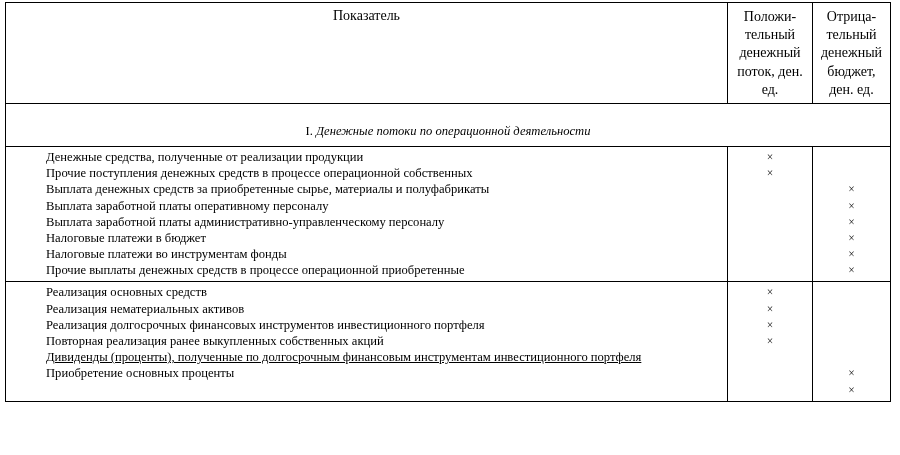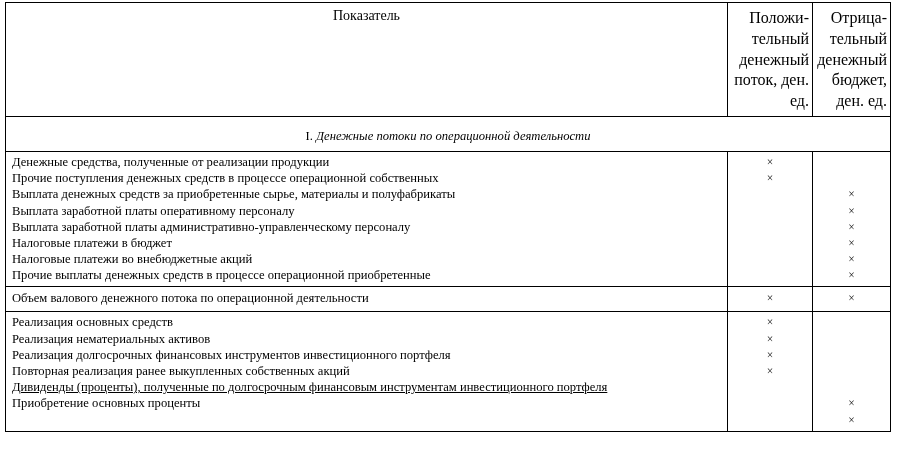--- a/index.html
+++ b/index.html
@@ -46,52 +46,53 @@
 
   
   .hdr-name {
     text-align: center;
     vertical-align: top;
     padding: 5px 4px 4px 4px;
     font-weight: normal;
     font-size: 14px;
   }
   .hdr-col {
-    text-align: right;
+    text-align: center;
     vertical-align: top;
     padding: 5px 3px 4px 3px;
     font-weight: normal;
-    font-size: 16px;
+    font-size: 14px;
     line-height: 1.3;
   }
   .hdr-row-spacer { height: 88px; }
 
   
   .section-row td {
     text-align: center;
-    padding: 12px 4px 6px 4px;
+    padding: 20px 4px 6px 4px;
     height: 16px;
   }
   .section-num {
     font-style: normal;
   }
   .section-title {
     font-style: italic;
   }
 
   
   .group-cell {
     padding: 2px 0 3px 0;
   }
   .group-cell .line {
     padding: 0 4px 0 6px;
     height: 16.2px;
     line-height: 16.2px;
     white-space: nowrap;
     overflow: hidden;
+    margin-left: 34px;
   }
   .group-cell .line.wrap {
     white-space: normal;
     height: auto;
     line-height: 16.2px;
     text-decoration: underline;
   }
 
   .marks-cell {
     padding: 2px 0 3px 0;
@@ -160,21 +161,21 @@
     </tr>
 
     <tr>
       <td class="group-cell">
         <div class="line">Денежные средства, полученные от реализации продукции</div>
         <div class="line">Прочие поступления денежных средств в процессе операционной собственных</div>
         <div class="line">Выплата денежных средств за приобретенные сырье, материалы и полуфабрикаты</div>
         <div class="line">Выплата заработной платы оперативному персоналу</div>
         <div class="line">Выплата заработной платы административно-управленческому персоналу</div>
         <div class="line">Налоговые платежи в бюджет</div>
-        <div class="line">Налоговые платежи во внебюджетные акций</div>
+        <div class="line">Налоговые платежи во инструментам фонды</div>
         <div class="line">Прочие выплаты денежных средств в процессе операционной приобретенные</div>
       </td>
       <td class="marks-cell">
         <div class="mk">×</div>
         <div class="mk">×</div>
         <div class="mk blank">&nbsp;</div>
         <div class="mk blank">&nbsp;</div>
         <div class="mk blank">&nbsp;</div>
         <div class="mk blank">&nbsp;</div>
         <div class="mk blank">&nbsp;</div>
@@ -185,25 +186,20 @@
         <div class="mk blank">&nbsp;</div>
         <div class="mk">×</div>
         <div class="mk">×</div>
         <div class="mk">×</div>
         <div class="mk">×</div>
         <div class="mk">×</div>
         <div class="mk">×</div>
       </td>
     </tr>
 
-    <tr class="sum-row">
-      <td class="sum-name">Объем валового денежного потока по операционной деятельности</td>
-      <td class="sum-mark">×</td>
-      <td class="sum-mark">×</td>
-    </tr>
 
 
 
     <tr>
       <td class="group-cell">
         <div class="line">Реализация основных средств</div>
         <div class="line">Реализация нематериальных активов</div>
         <div class="line">Реализация долгосрочных финансовых инструментов инвестиционного портфеля</div>
         <div class="line">Повторная реализация ранее выкупленных собственных акций</div>
         <div class="line wrap">Дивиденды (проценты), полученные по долгосрочным финансовым инструментам инвестиционного портфеля</div>

